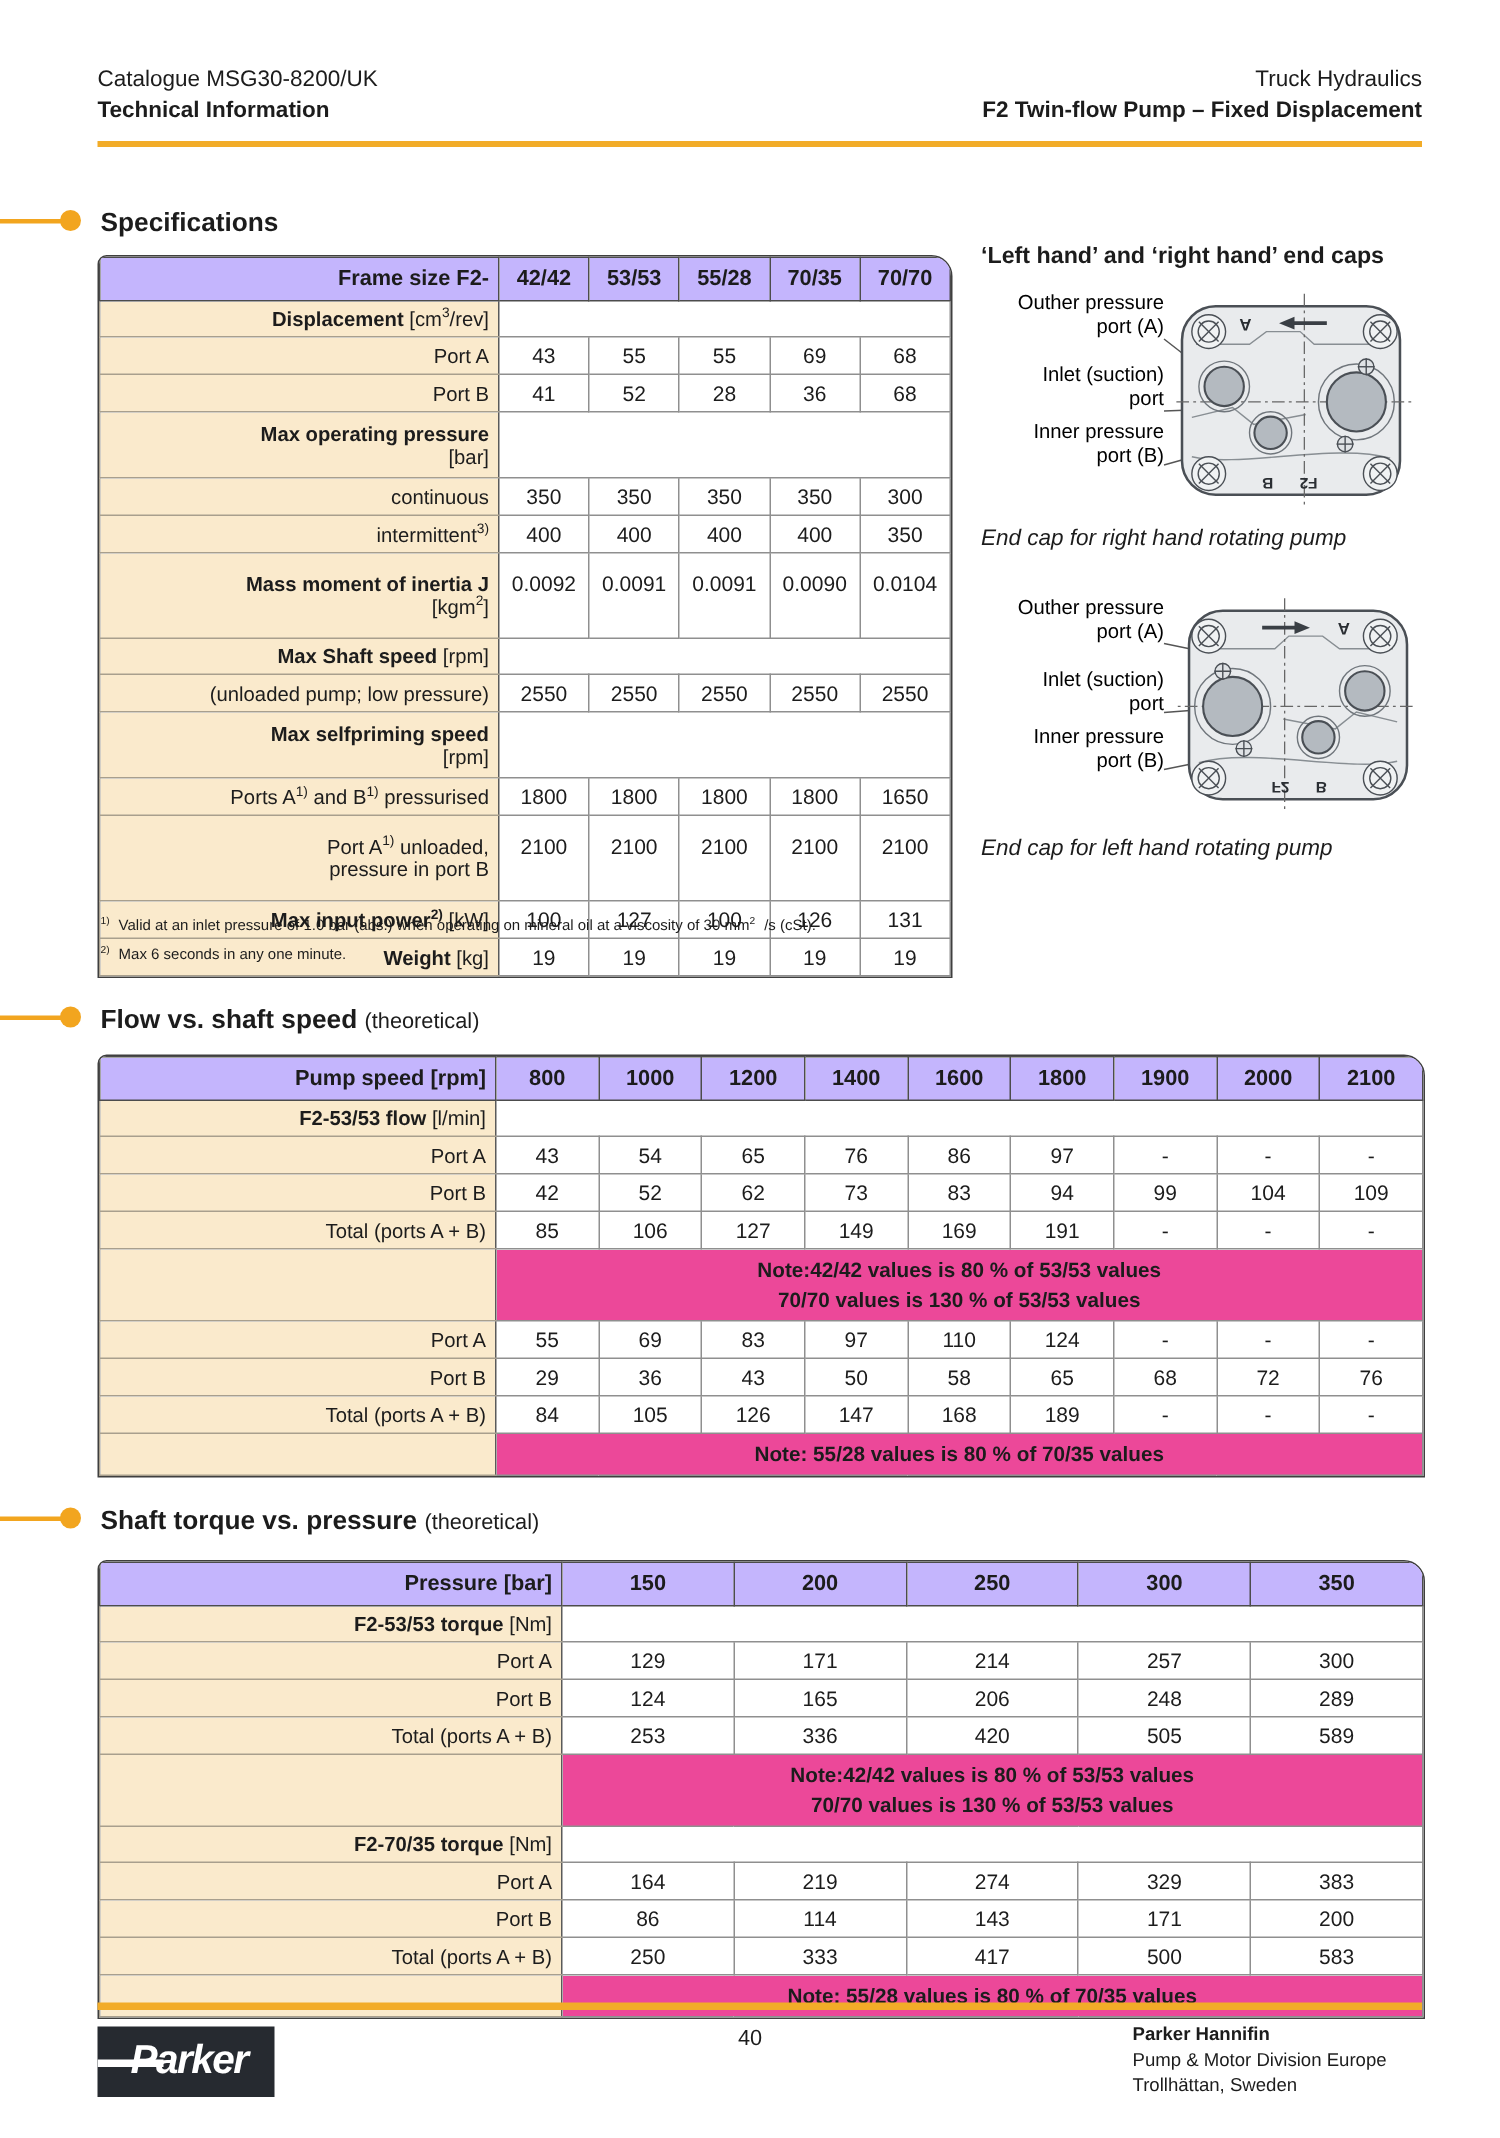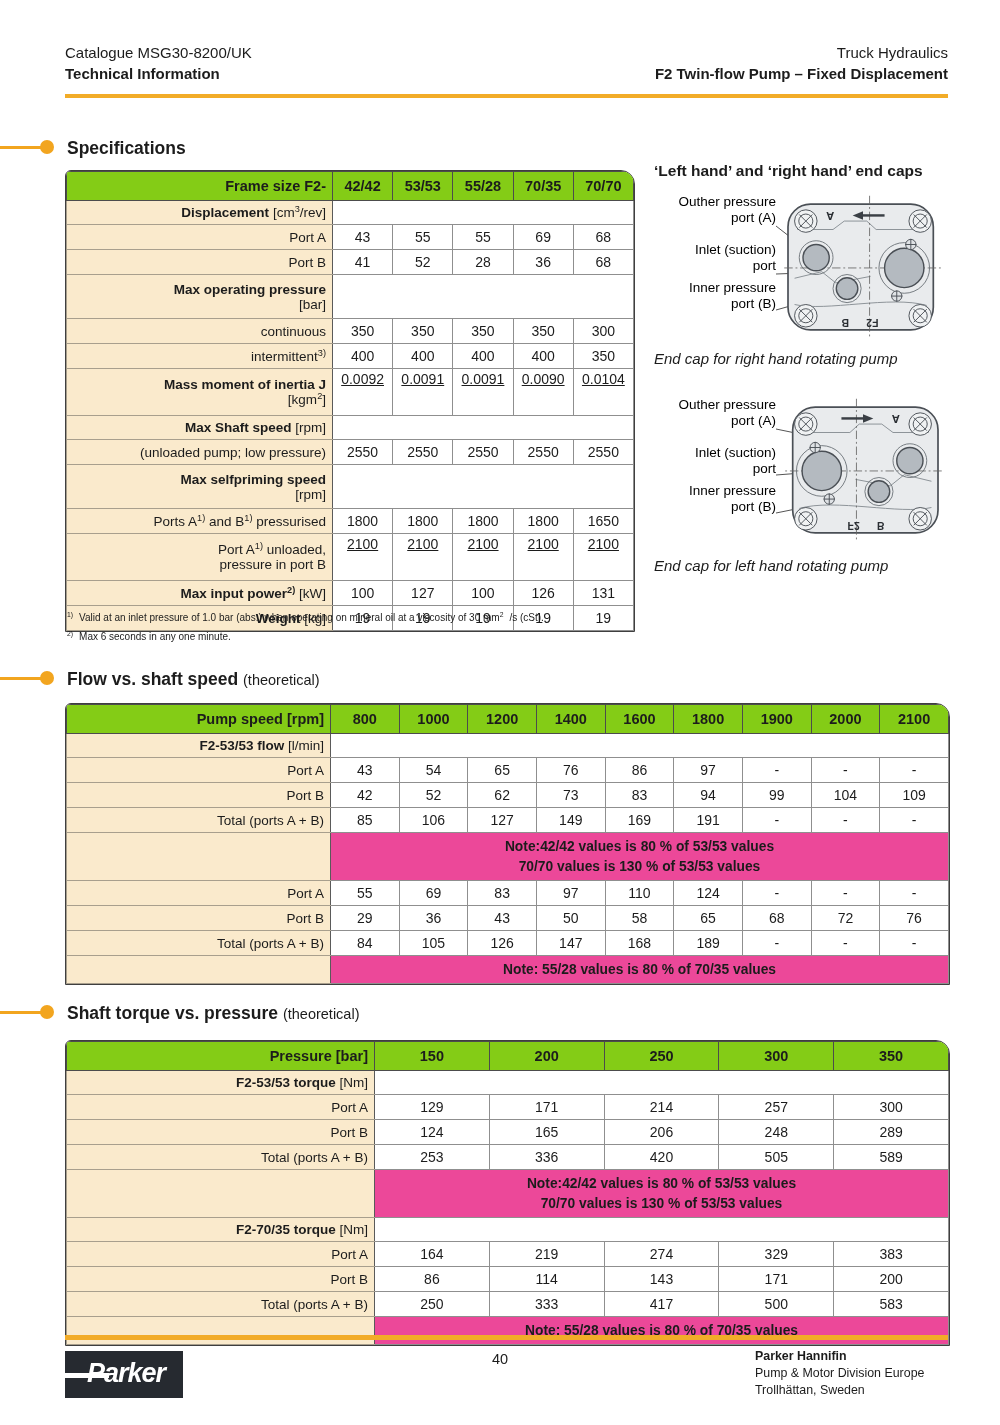--- a/index.html
+++ b/index.html
@@ -20,32 +20,32 @@
   .sec{left:0;width:700px;height:24px;padding-left:46px;}
   .sec .line{position:absolute;left:0;top:9px;width:47px;height:3px;background:#F2A51F;}
   .sec .dot{position:absolute;left:40px;top:3px;width:14px;height:14px;border-radius:50%;background:#F2A51F;}
   .sec h2{position:absolute;left:67px;top:0;margin:0;font-size:17.5px;line-height:22px;}
   .sec .suffix{font-weight:normal;font-size:14.5px;}
 
   
   .twrap{position:absolute;border:1.5px solid #3f3f3f;border-radius:6px 14px 0 0;overflow:hidden;background:#fff;}
   table.tbl{border-collapse:collapse;table-layout:fixed;width:100%;}
   .tbl th,.tbl td{border:1px solid #8f8f8f;padding:1px 6px;font-size:13.5px;overflow:hidden;}
-  .tbl thead th{background:#84cc16;border-color:#4c4c4c;font-weight:bold;font-size:14.5px;height:26px;}
+  .tbl thead th{background:#c4b5fd;border-color:#4c4c4c;font-weight:bold;font-size:14.5px;height:26px;}
   .tbl thead th.lab{text-align:right;}
   .tbl thead th.col{text-align:center;}
   .tbl td.lab{background:#FAEACC;text-align:right;border-color:#a89f8d;border-right-color:#5a5a5a;}
   .tbl td.val{text-align:center;font-size:14px;background:#fff;}
   .tbl td.gap{background:#fff;}
   .tbl td.note{background:#ec4899;text-align:center;font-weight:bold;font-size:13.8px;line-height:20px;}
   .tbl tr.group td{height:21px;}
   .tbl tr.group2 td{height:41px;}
   .tbl tr.data td{height:22px;}
   .tbl tr.data2top td{height:43px;}
-  .tbl tr.data2top td.val{vertical-align:top;padding-top:2px;text-decoration:underline;}
+  .tbl tr.data2top td.val{vertical-align:top;padding-top:12px;}
   .tbl tr.note1 td{height:25px;}
   .tbl tr.note2 td{height:45px;}
   .spec th.lab,.spec td.lab{width:253px;}
   .flow th.lab,.flow td.lab{width:251px;}
   .torque th.lab,.torque td.lab{width:295px;}
   sup{font-size:68%;line-height:0;}
   .b{font-weight:bold;}
 
   
   .footnotes{left:67px;top:608px;font-size:10px;line-height:19px;}

